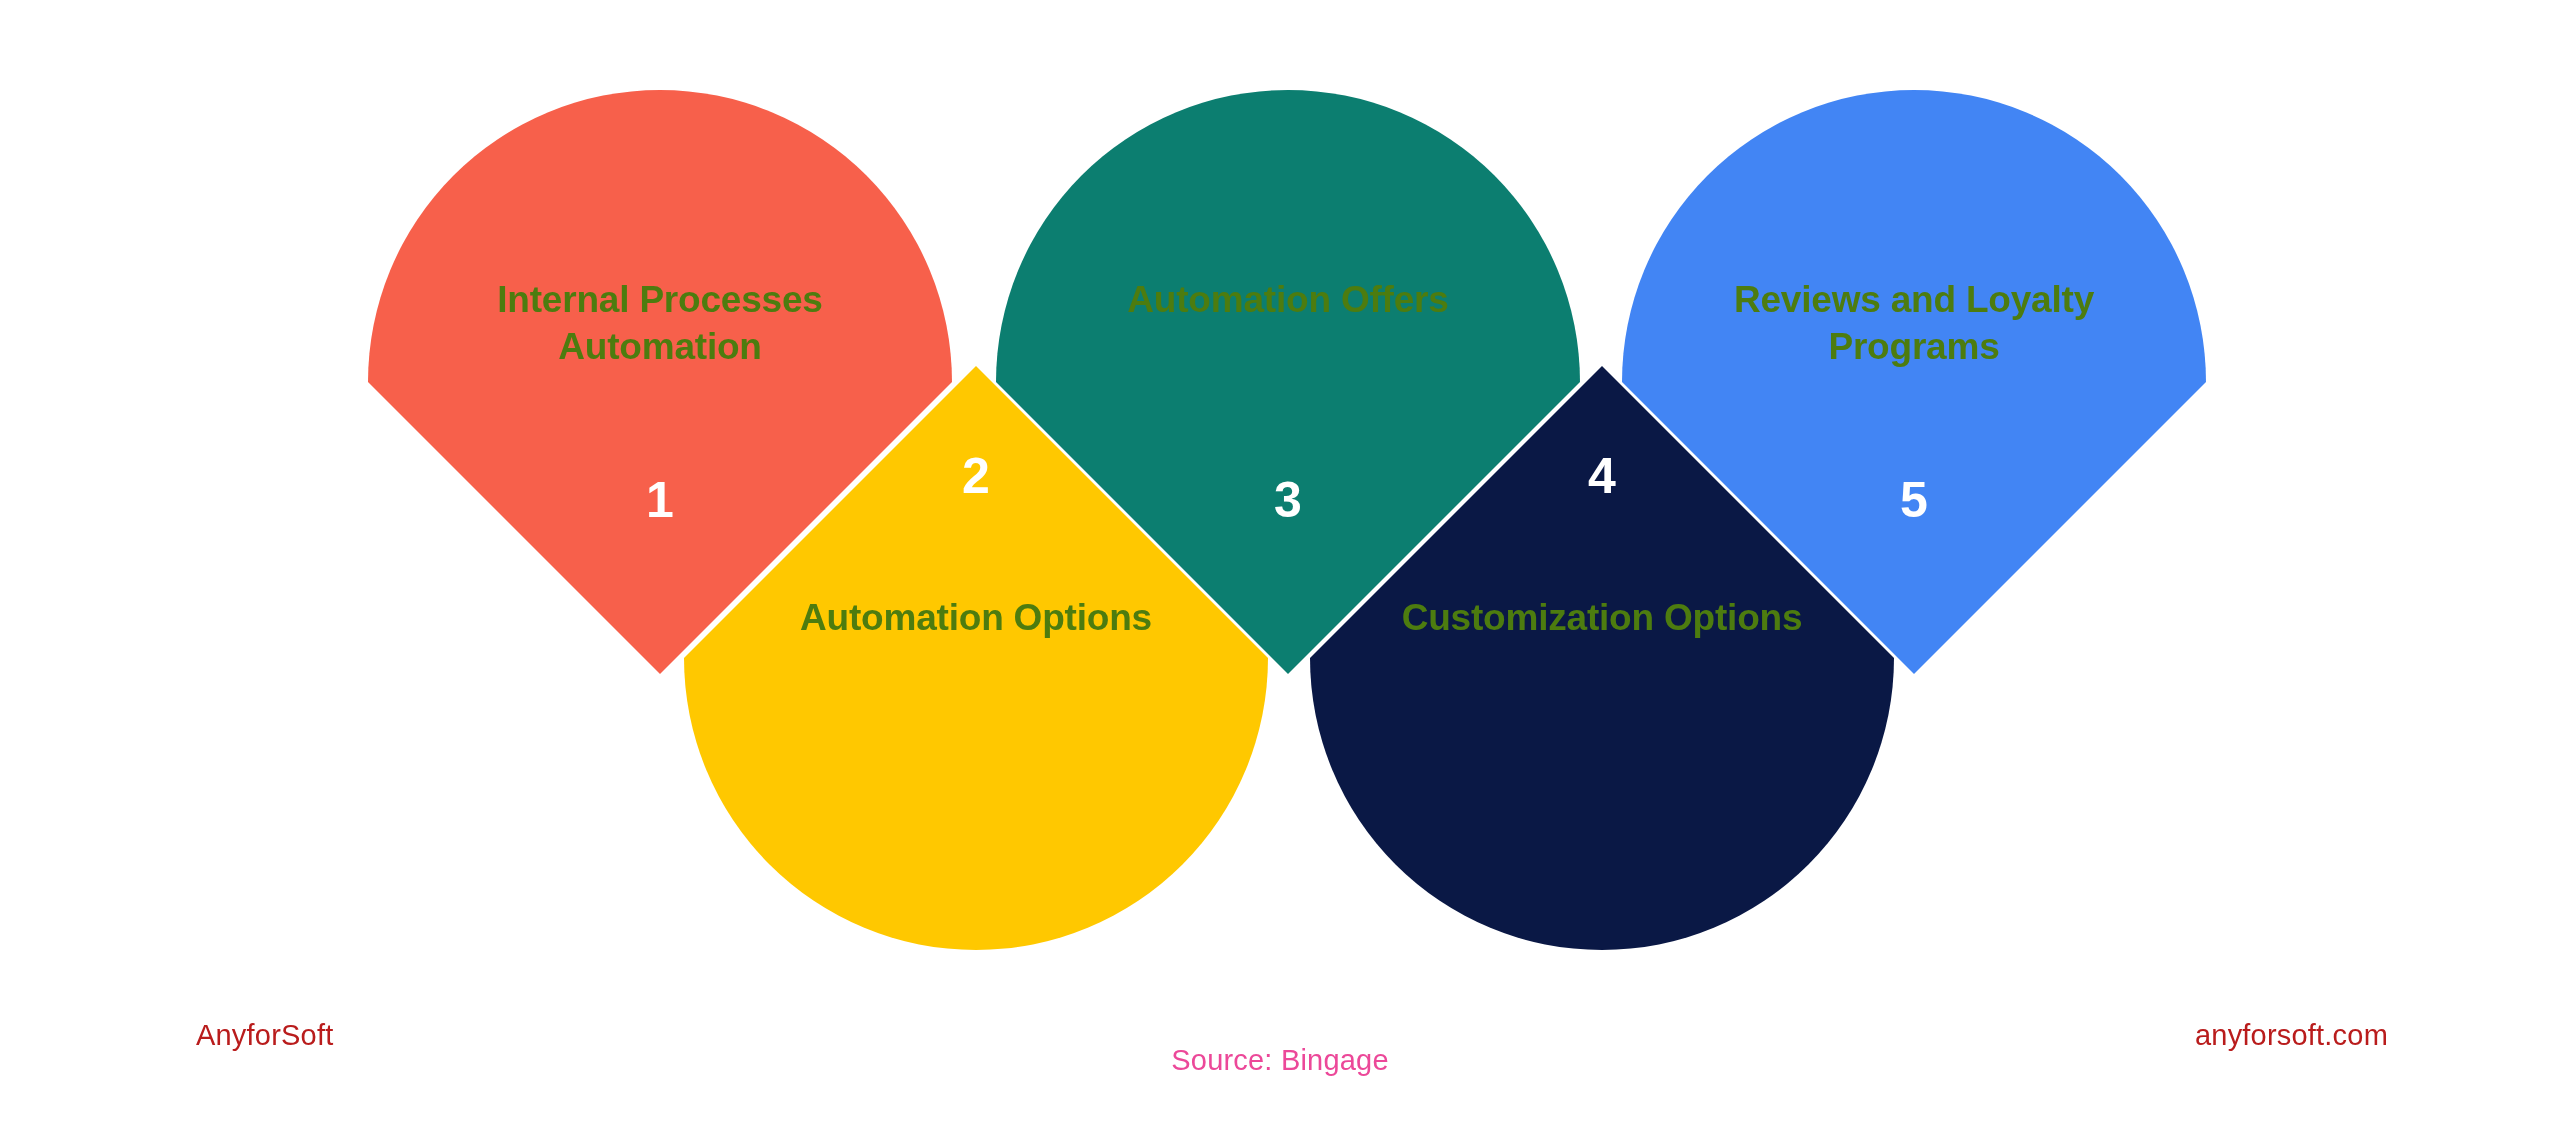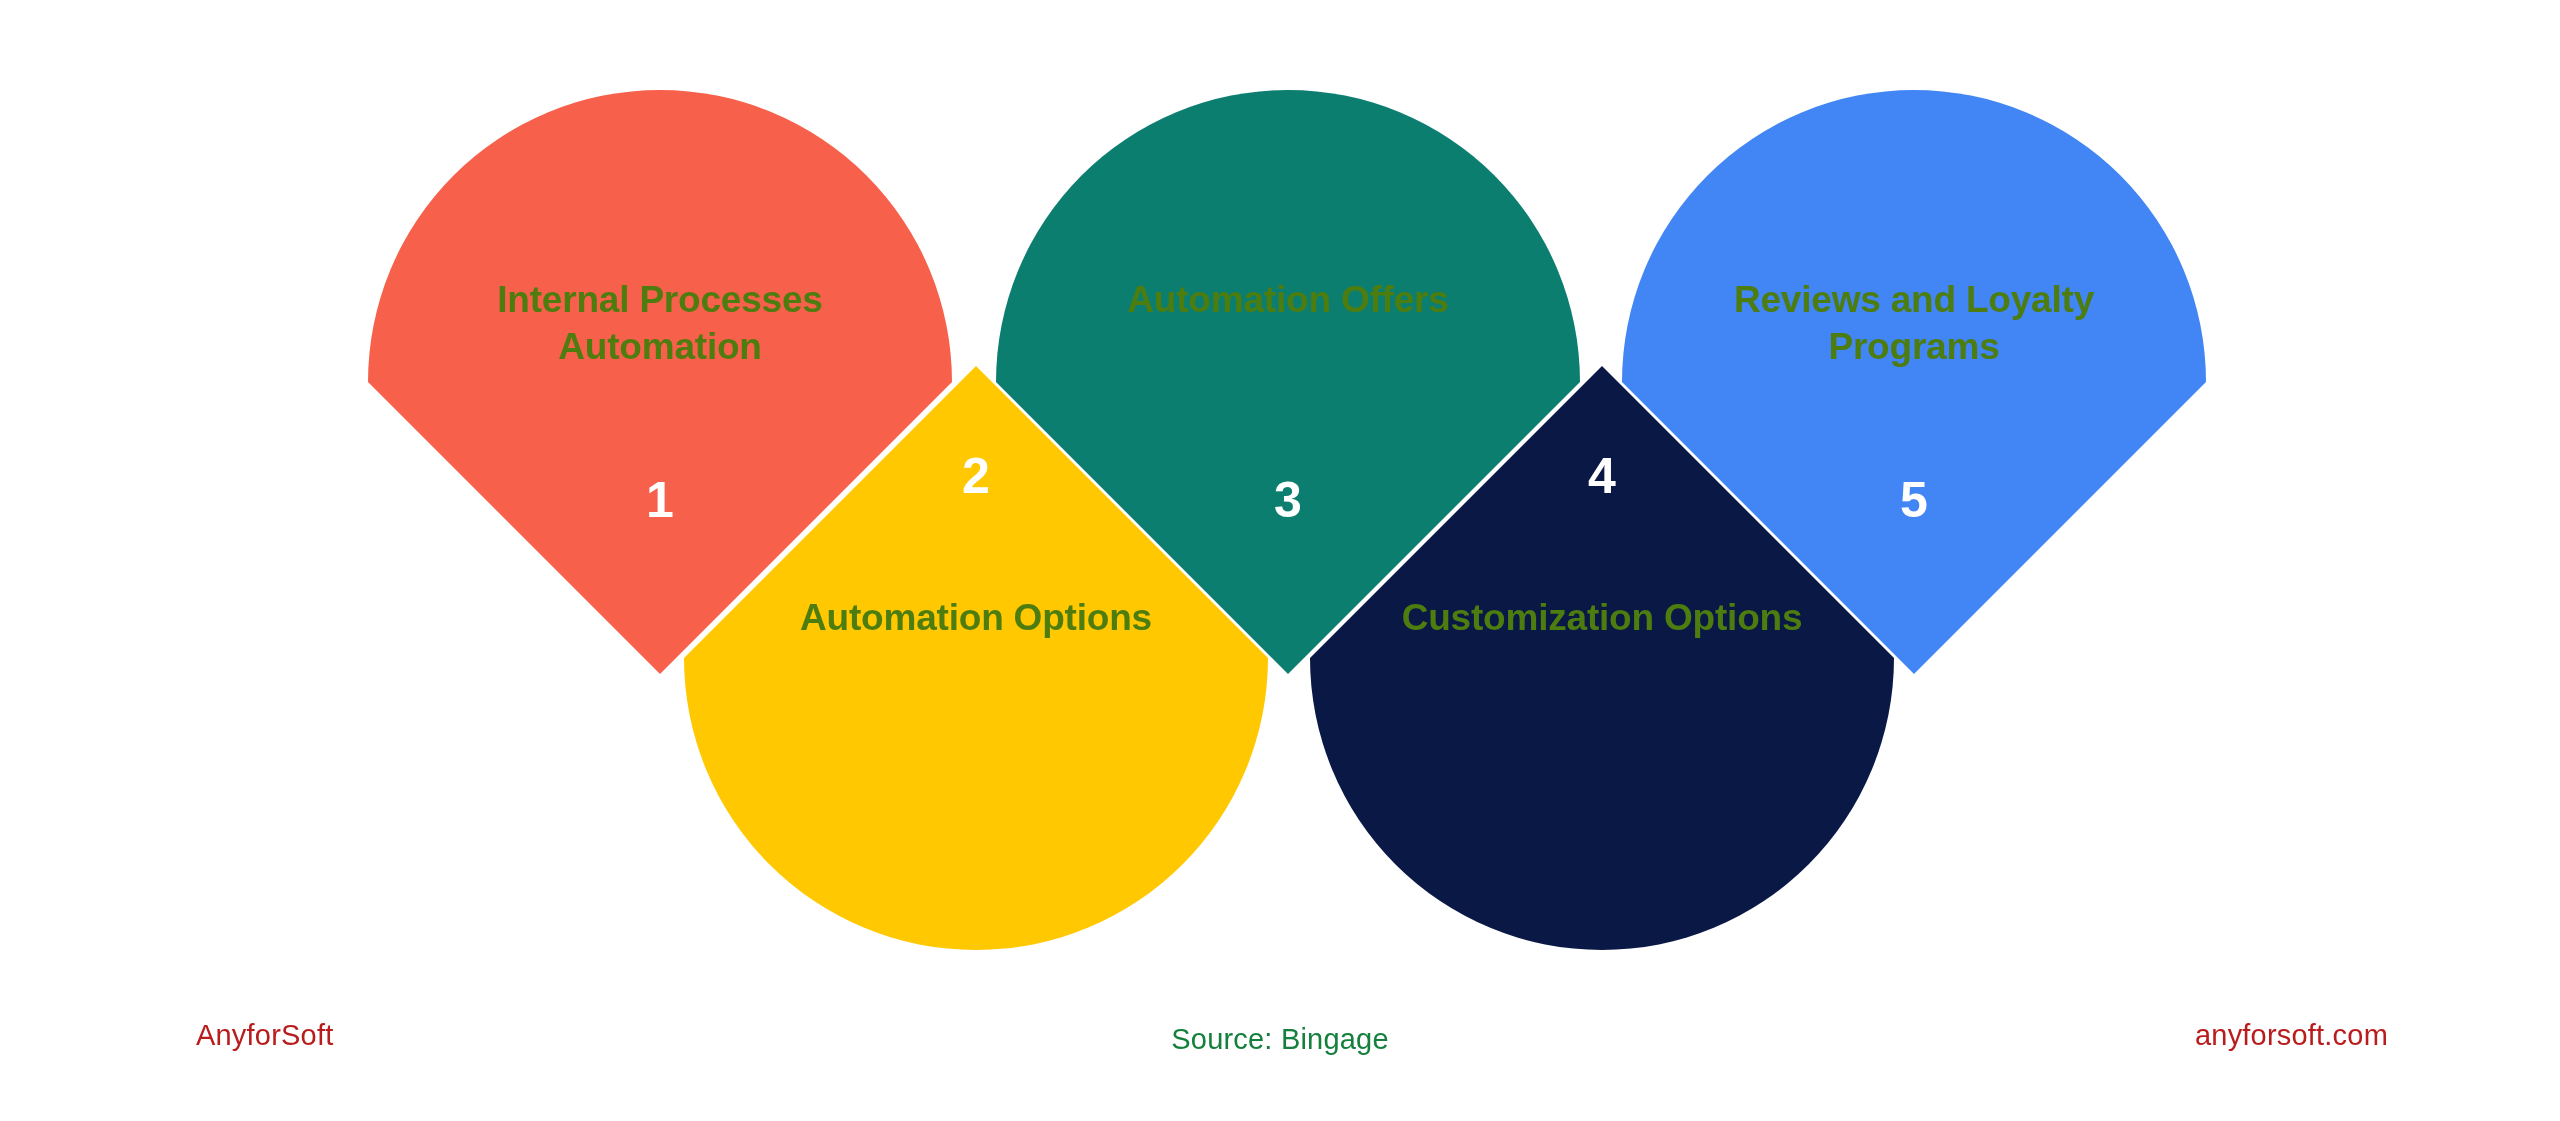--- a/index.html
+++ b/index.html
@@ -79,21 +79,21 @@
   
   .footer-text {
     position: absolute;
     color: #b91c1c;
     font-size: 29px;
     font-weight: normal;
     white-space: nowrap;
     letter-spacing: 0.2px;
   }
   #brand-left  { left: 196px;  top: 1019px; }
-  #source-note { left: 50%; transform: translateX(-50%); top: 1023px; color: #15803d; text-align: center; }
+  #source-note { left: 50%; transform: translateX(-50%); top: 1044px; color: #ec4899; text-align: center; }
   #site-right  { right: 172px; top: 1019px; }
 </style>
 </head>
 <body>
 
 <div id="stage">
 
   <div id="nodes-layer">
       <div class="node up" style="left: 368px; top: 90px;">
         <svg class="node-shape" viewBox="0 0 584 584" preserveAspectRatio="none">

